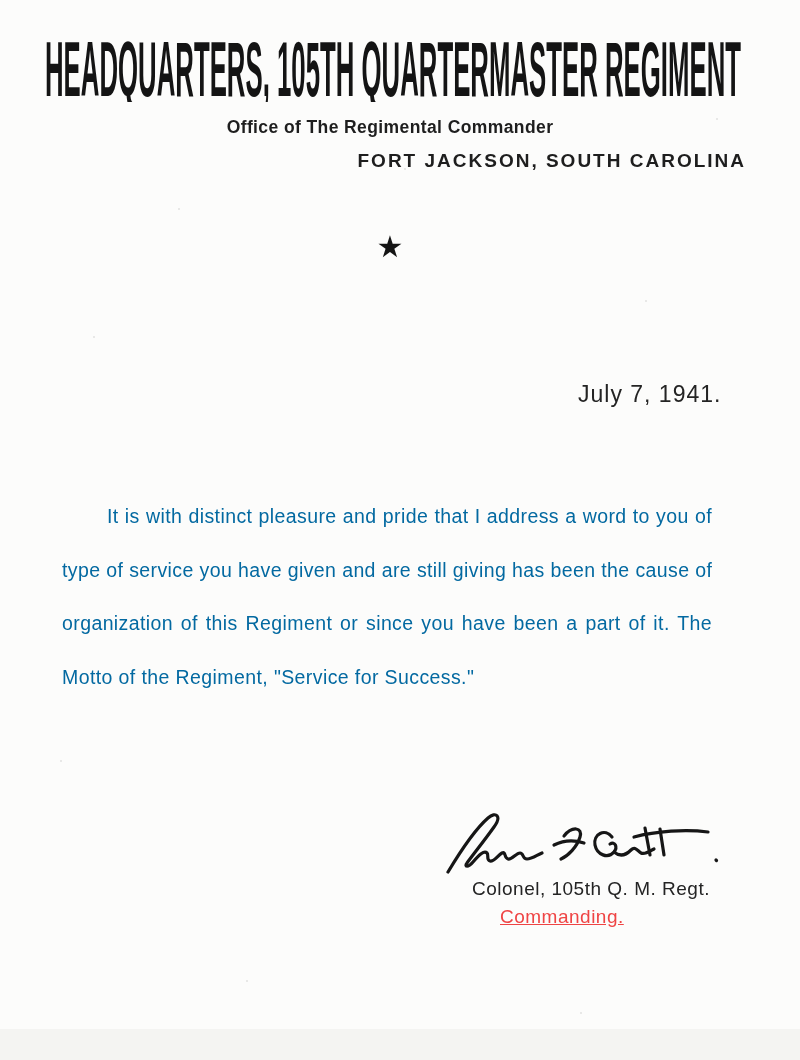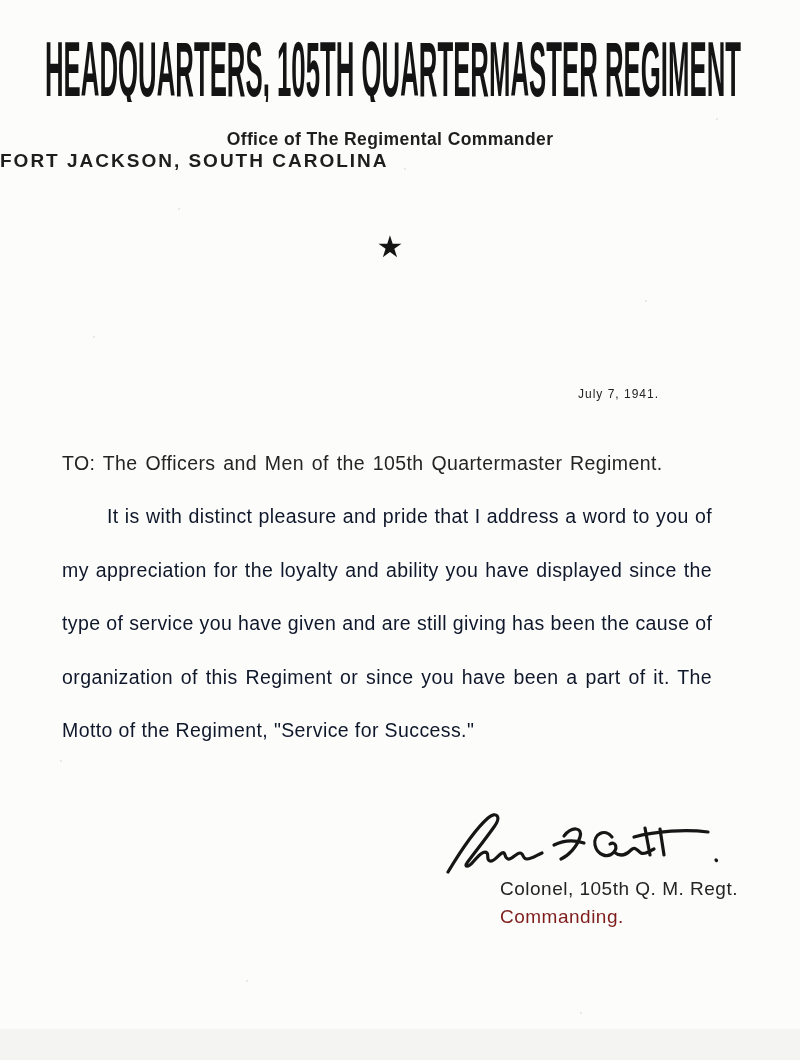--- a/index.html
+++ b/index.html
@@ -27,70 +27,70 @@
   .masthead text{
     font-family:"Liberation Sans", sans-serif;
     font-weight:bold;
     font-size:78px;
     fill:#141414;
   }
   .office-line{
     position:absolute;left:0;top:116px;width:780px;
     text-align:center;
     font-size:17.5px;font-weight:bold;letter-spacing:.4px;
-    color:#1e1e1e;line-height:22px;margin-top:12px;
+    color:#1e1e1e;line-height:22px;
   }
   .location-line{
     position:absolute;left:0;top:149px;width:746px;
-    text-align:left;
+    text-align:right;
     font-size:19px;font-weight:bold;letter-spacing:2px;
     color:#1e1e1e;line-height:24px;
   }
   .star{
     position:absolute;left:360px;top:230px;width:60px;
     text-align:center;
     font-size:30px;line-height:34px;color:#141414;
   }
   .date-line{
     position:absolute;left:578px;top:380px;
-    font-size:12px;letter-spacing:1px;color:#242424;line-height:28px;
+    font-size:23px;letter-spacing:1px;color:#242424;line-height:28px;
   }
   .salutation{
     position:absolute;left:62px;top:450px;width:680px;
     font-size:19.5px;letter-spacing:.4px;word-spacing:2px;
     color:#242424;line-height:26px;
   }
   .body-block{
     position:absolute;left:62px;top:490px;width:650px;
   }
   .bline{
     font-size:19.5px;letter-spacing:.4px;
-    color:#0f172a;
+    color:#0369a1;
     line-height:53.5px;
     height:53.5px;
     text-align:justify;
     text-align-last:justify;
     white-space:nowrap;
   }
   .bline.indent{padding-left:45px;}
   .bline.last{text-align:left;text-align-last:left;}
   .signature-svg{
     position:absolute;left:442px;top:806px;width:285px;height:75px;
   }
   .signature-svg path{
     fill:none;stroke:#161616;stroke-width:3.2;
     stroke-linecap:round;stroke-linejoin:round;
   }
   .sig-title{
-    position:absolute;left:500px;top:876px;
+    position:absolute;left:472px;top:876px;
     font-size:19px;letter-spacing:.5px;color:#242424;line-height:26px;
   }
   .sig-commanding{
     position:absolute;left:500px;top:904px;
-    font-size:19px;letter-spacing:.5px;color:#7f1d1d;line-height:26px;
+    font-size:19px;letter-spacing:.5px;color:#ef4444;line-height:26px;text-decoration:underline;
   }
 </style>
 </head>
 <body>
 
 <div class="page">
 
   <span class="speck s1"></span>
   <span class="speck s2"></span>
   <span class="speck s3"></span>
@@ -105,25 +105,23 @@
   </svg>
 
   <div class="office-line">Office of The Regimental Commander</div>
 
   <div class="location-line">FORT JACKSON, SOUTH CAROLINA</div>
 
   <div class="star">★</div>
 
   <div class="date-line">July 7, 1941.</div>
 
-  <div class="salutation">TO: The Officers and Men of the 105th Quartermaster Regiment.</div>
 
   <div class="body-block">
     <div class="bline indent">It is with distinct pleasure and pride that I address a word to you of</div>
-    <div class="bline">my appreciation for the loyalty and ability you have displayed since the</div>
     <div class="bline">type of service you have given and are still giving has been the cause of</div>
     <div class="bline">organization of this Regiment or since you have been a part of it.  The</div>
     <div class="bline last">Motto of the Regiment, "Service for Success."</div>
   </div>
 
   <svg class="signature-svg" role="img" viewBox="0 0 285 75" aria-label="James L. Gantt">
 
     <path d="M 6,66 C 12,56 30,26 46,12 C 54,5 60,10 52,21 C 42,35 30,50 25,57 C 22,61 26,62 31,56 C 37,49 42,44 45,47 C 47,49 44,54 48,55 C 52,56 56,49 60,47 C 64,45 62,52 66,53 C 70,54 74,47 78,47 C 82,47 80,53 85,53 C 90,53 95,49 100,47"></path>
 
     <path d="M 122,30 C 130,20 141,21 138,31 C 135,41 126,50 119,53"></path>

